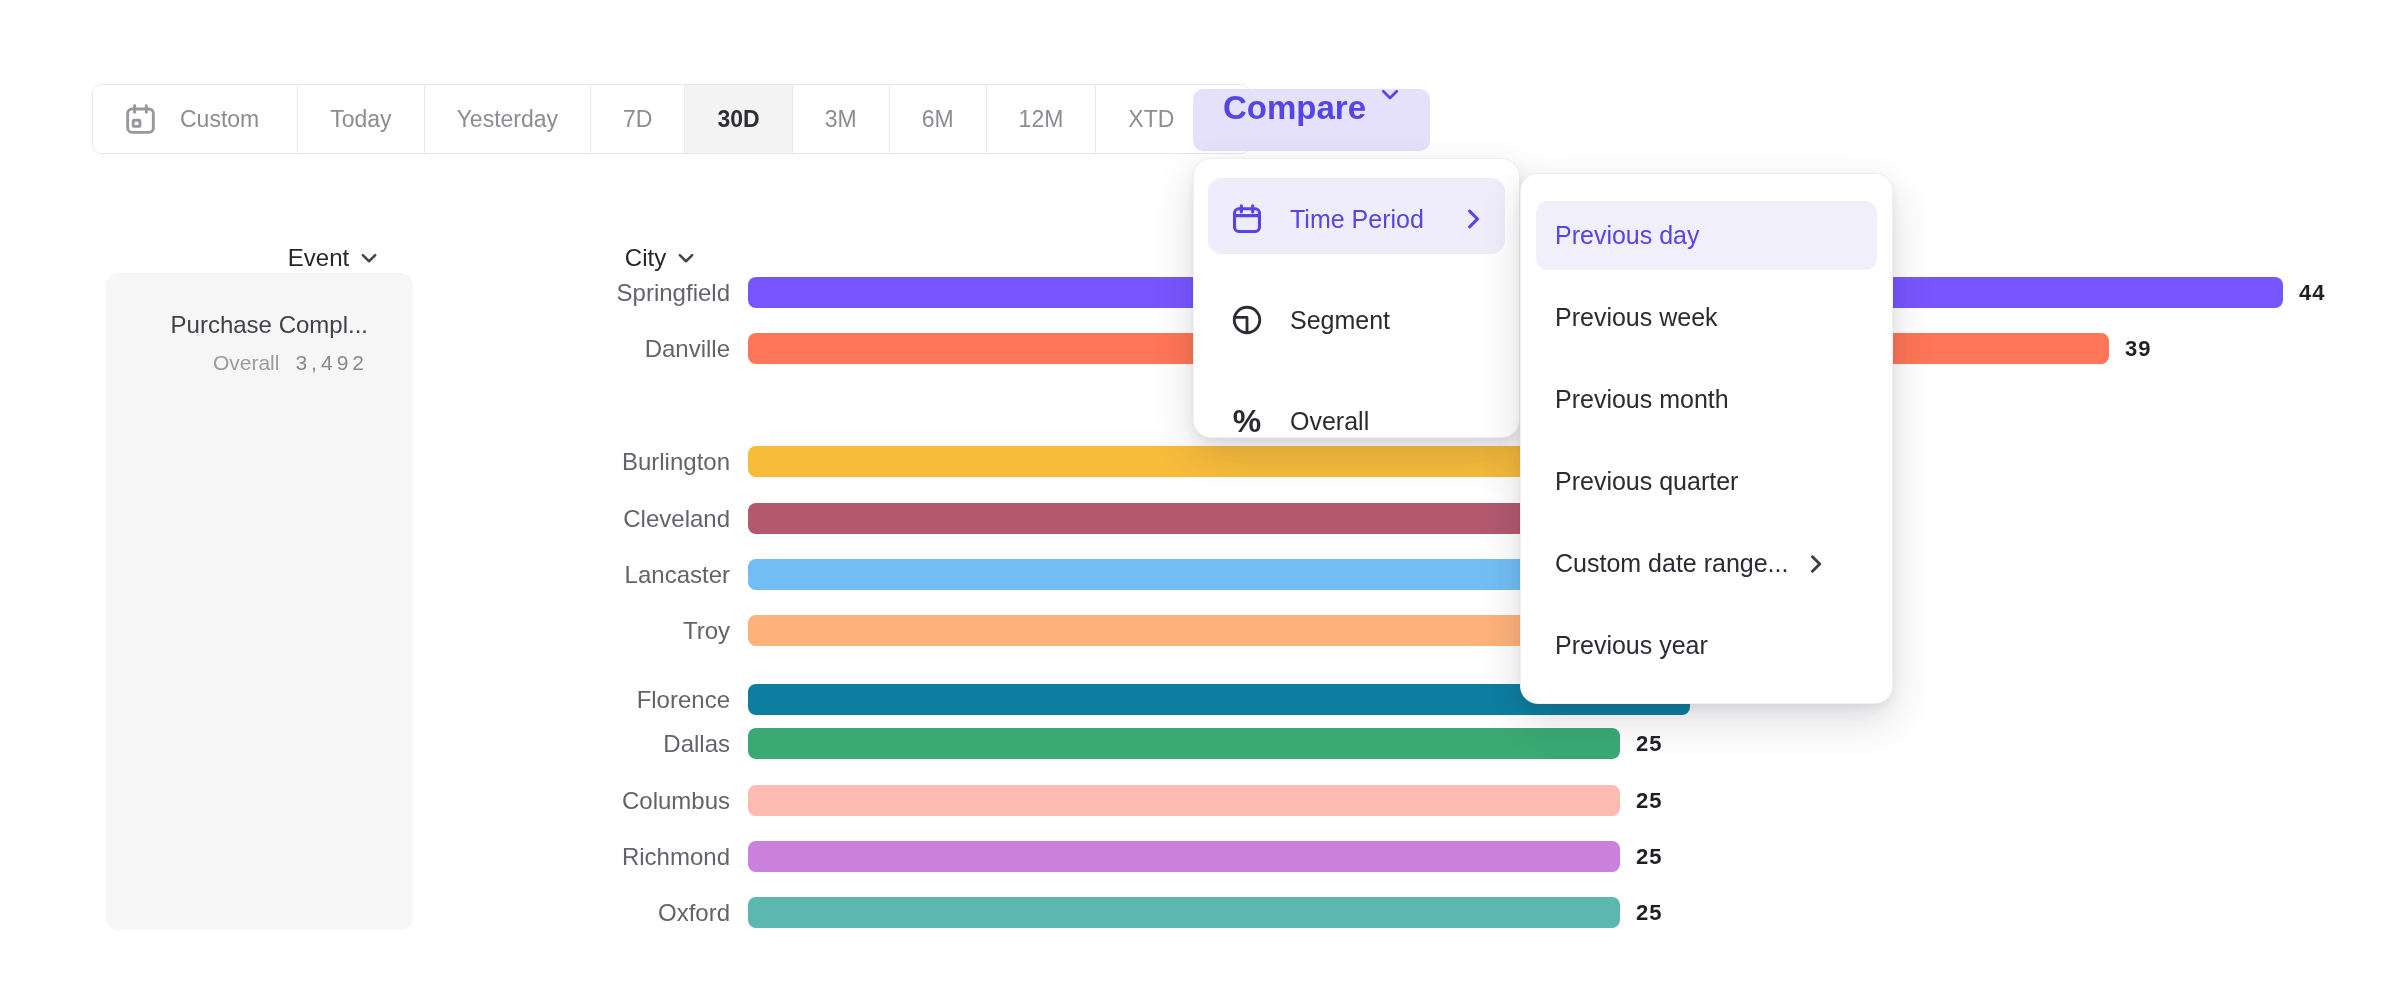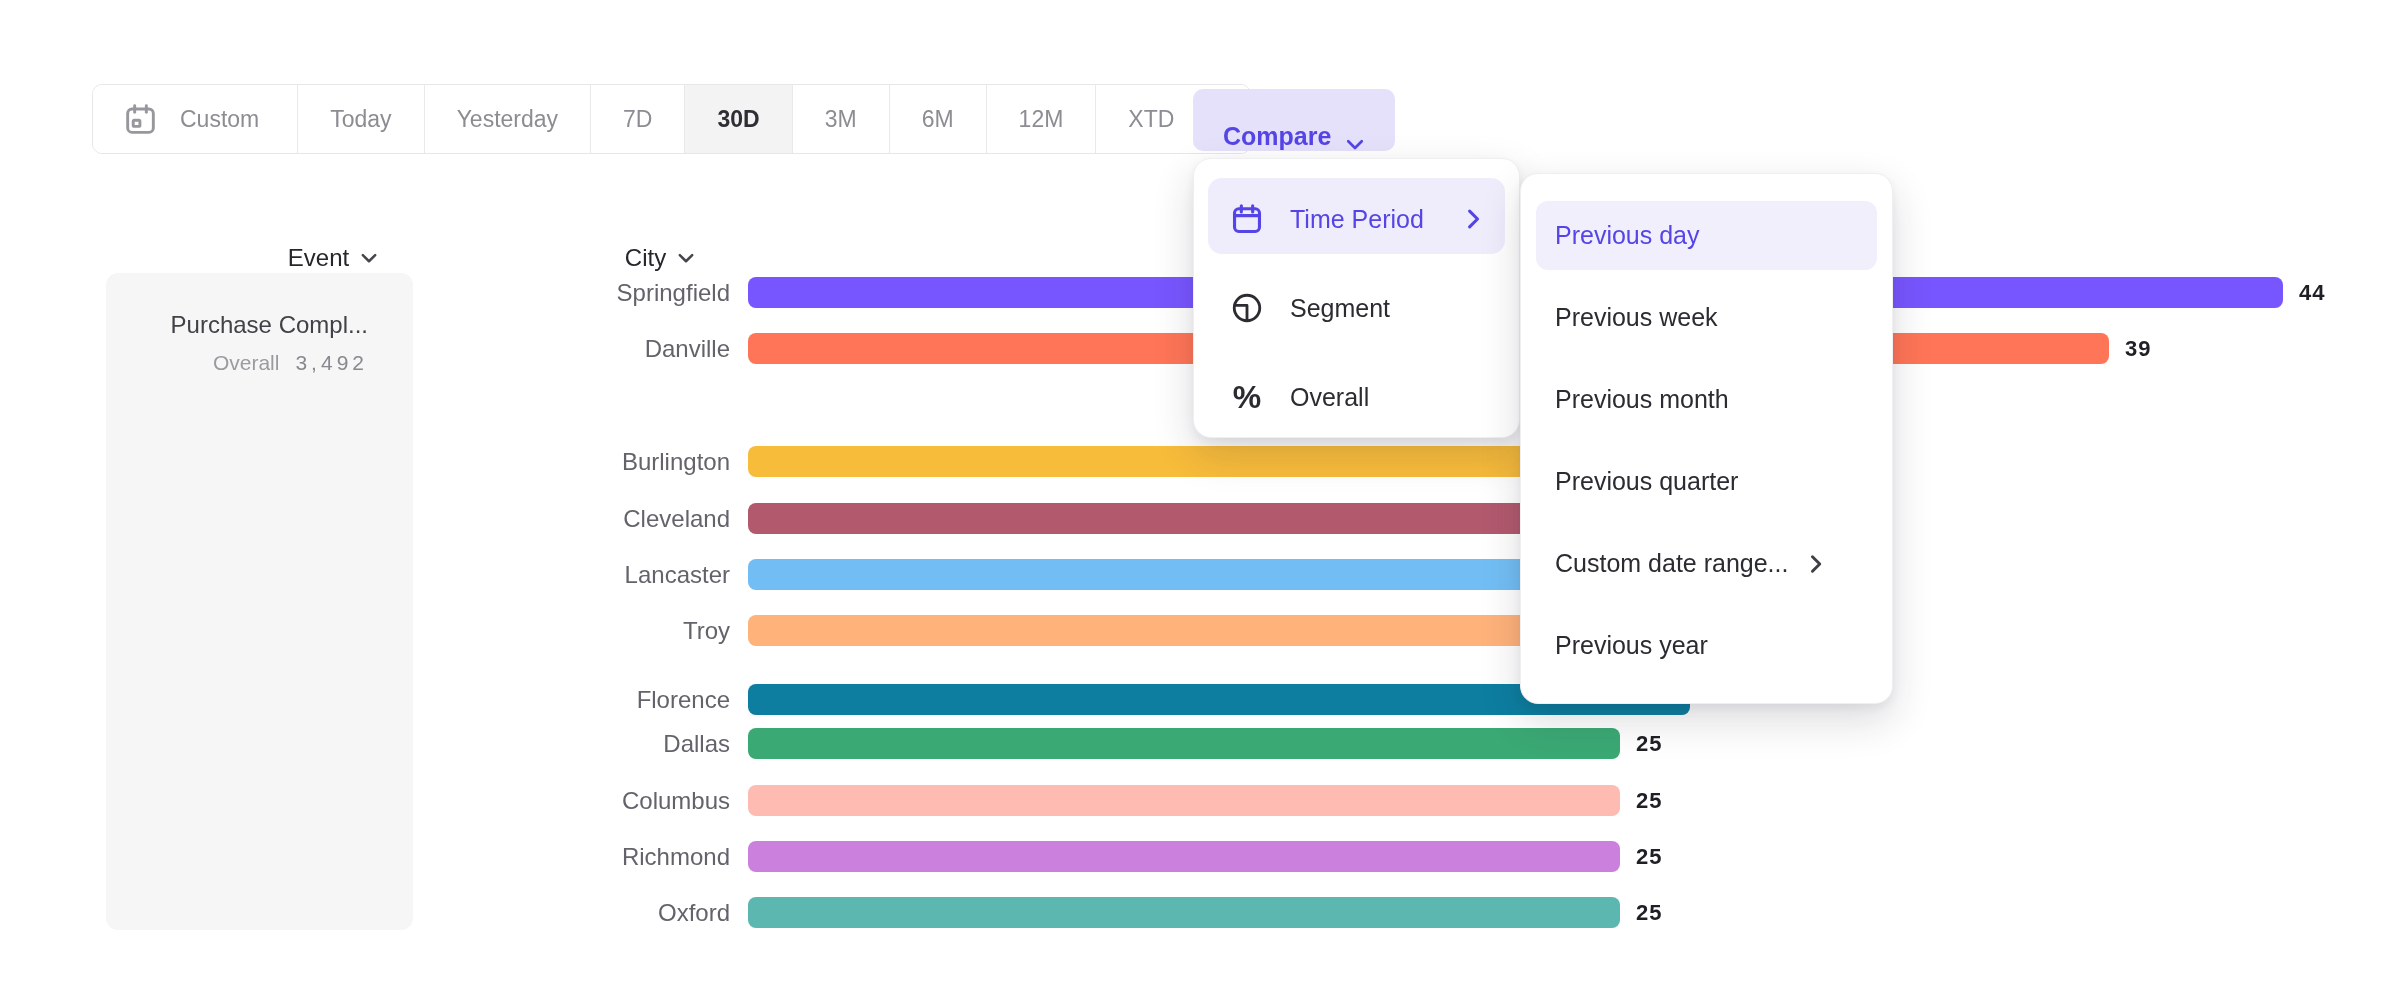--- a/index.html
+++ b/index.html
@@ -33,23 +33,23 @@
     font-family:inherit;
   }
   .tb-item:first-child{border-left:none;padding:0 38px 0 30px;}
   .tb-item.sel{background:var(--toolbar-sel-bg);color:#2E2E35;font-weight:700;}
   .tb-item .cal{width:35px;height:35px;color:#97979D;}
   .tb-item .chev{width:20px;height:12px;color:#97979D;margin-left:2px;}
 
   
   .compare-btn{
     position:absolute;left:1193px;top:89px;height:62px;
-    display:flex;align-items:flex-end;gap:14px;padding:0 30px;
+    display:flex;align-items:flex-start;gap:14px;padding:0 30px;
     background:var(--compare-bg);color:var(--accent);
-    font-size:25px;font-weight:600;border:none;border-radius:10px;cursor:pointer;
+    font-size:33px;font-weight:600;border:none;border-radius:10px;cursor:pointer;
     font-family:inherit;
   }
   .compare-btn .chev{width:20px;height:12px;}
 
   
   .col-header{
     position:absolute;top:219px;height:34px;display:flex;align-items:center;justify-content:center;gap:11px;
     font-size:24px;font-weight:500;color:var(--text-dark);cursor:pointer;margin-top:22px;
   }
   #event-header{left:233px;width:200px;}
@@ -81,21 +81,21 @@
   }
 
   
   .menu{
     position:absolute;background:#fff;border-radius:18px;
     border:1px solid #EFEFF1;
     box-shadow:0 4px 10px rgba(30,30,50,.06),0 16px 40px rgba(30,30,50,.16);
   }
   #compare-menu{left:1193px;top:158px;width:327px;height:280px;z-index:20;padding-top:19px;}
   .cm-item{
-    height:76px;margin:0 14px 13px 14px;border-radius:14px;
+    height:76px;margin:0 14px 25px 14px;border-radius:14px;
     display:flex;align-items:center;gap:26px;padding:6px 20px 0 22px;
     font-size:25px;font-weight:500;color:#2B2B32;cursor:pointer;position:relative;
   }
   .cm-item.sel{background:var(--accent-bg);color:var(--accent);}
   .cm-item .mi-icon{width:34px;height:34px;flex:none;}
   .cm-item .pct{font-size:32px;font-weight:600;width:34px;text-align:center;line-height:34px;}
   .cm-item .chev-r{width:14px;height:22px;margin-left:auto;margin-right:4px;}
 
   #tp-submenu{left:1520px;top:173px;width:373px;height:531px;z-index:21;padding-top:27px;}
   .sm-item{

